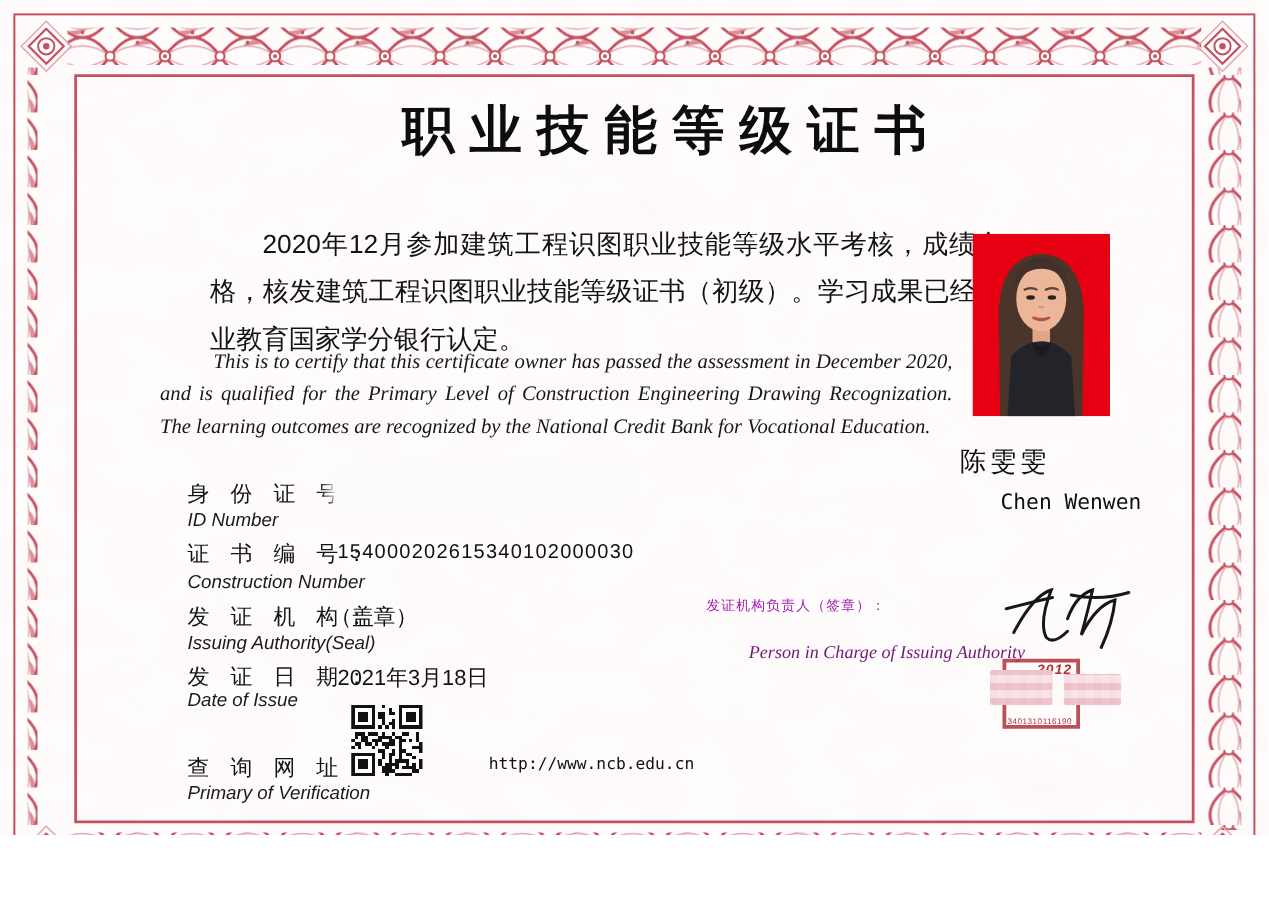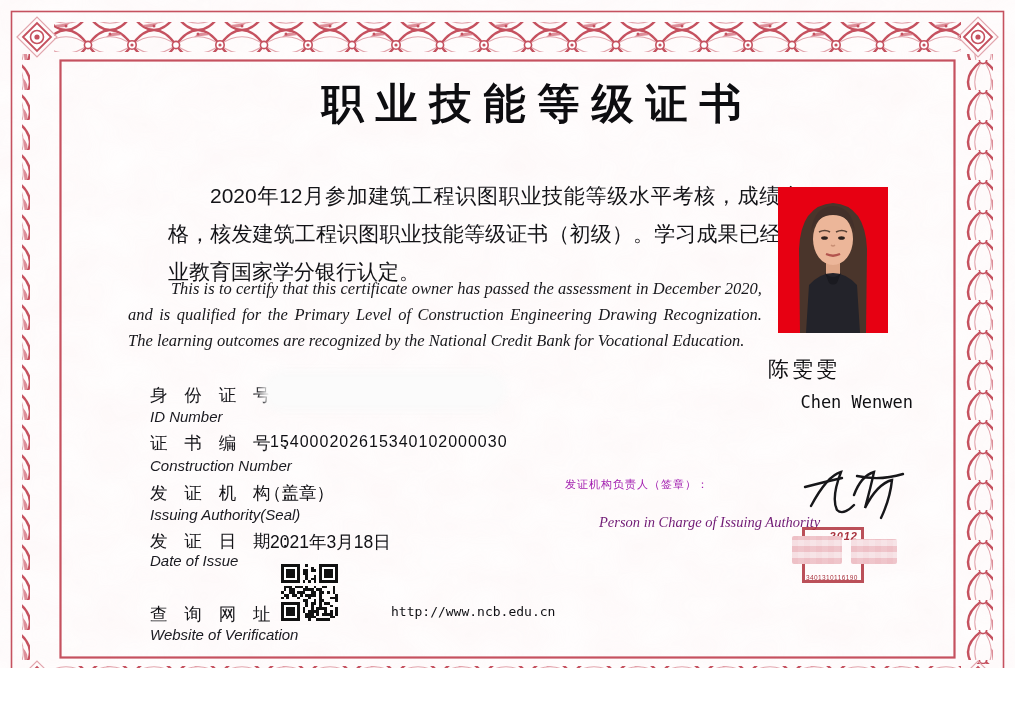--- a/index.html
+++ b/index.html
@@ -284,21 +284,21 @@
       <rect x="18" y="19" width="1" height="1" fill="#111"></rect>
       <rect x="19" y="19" width="1" height="1" fill="#111"></rect>
       <rect x="10" y="20" width="1" height="1" fill="#111"></rect>
       <rect x="13" y="20" width="1" height="1" fill="#111"></rect>
       <rect x="14" y="20" width="1" height="1" fill="#111"></rect>
       <rect x="15" y="20" width="1" height="1" fill="#111"></rect>
       <rect x="16" y="20" width="1" height="1" fill="#111"></rect>
       <rect x="17" y="20" width="1" height="1" fill="#111"></rect>
     </svg>
   <span class="url">http://www.ncb.edu.cn</span>
-  <span class="fsub" style="top:626px">Website of Verification</span>
+  <span class="fsub" style="top:626px">Primary of Verification</span>
 
   <span class="rlabel" style="top:477px">发证机构负责人（签章）：</span>
   <span class="rsub" style="top:502px">Person in Charge of Issuing Authority</span>
 
   <svg class="sig" viewBox="0 0 118 66">
     <g fill="none" stroke="#17171a" stroke-width="2.4" stroke-linecap="round">
       <path d="M14 42 Q30 12 44 8 Q34 34 40 46 Q46 52 57 41"></path>
       <path d="M8 23 Q27 18 45 14"></path>
       <path d="M57 31 Q64 12 77 8 Q74 22 68 44 Q80 20 95 16 Q93 35 84 54"></path>
       <path d="M60 12 Q83 17 106 10"></path>

